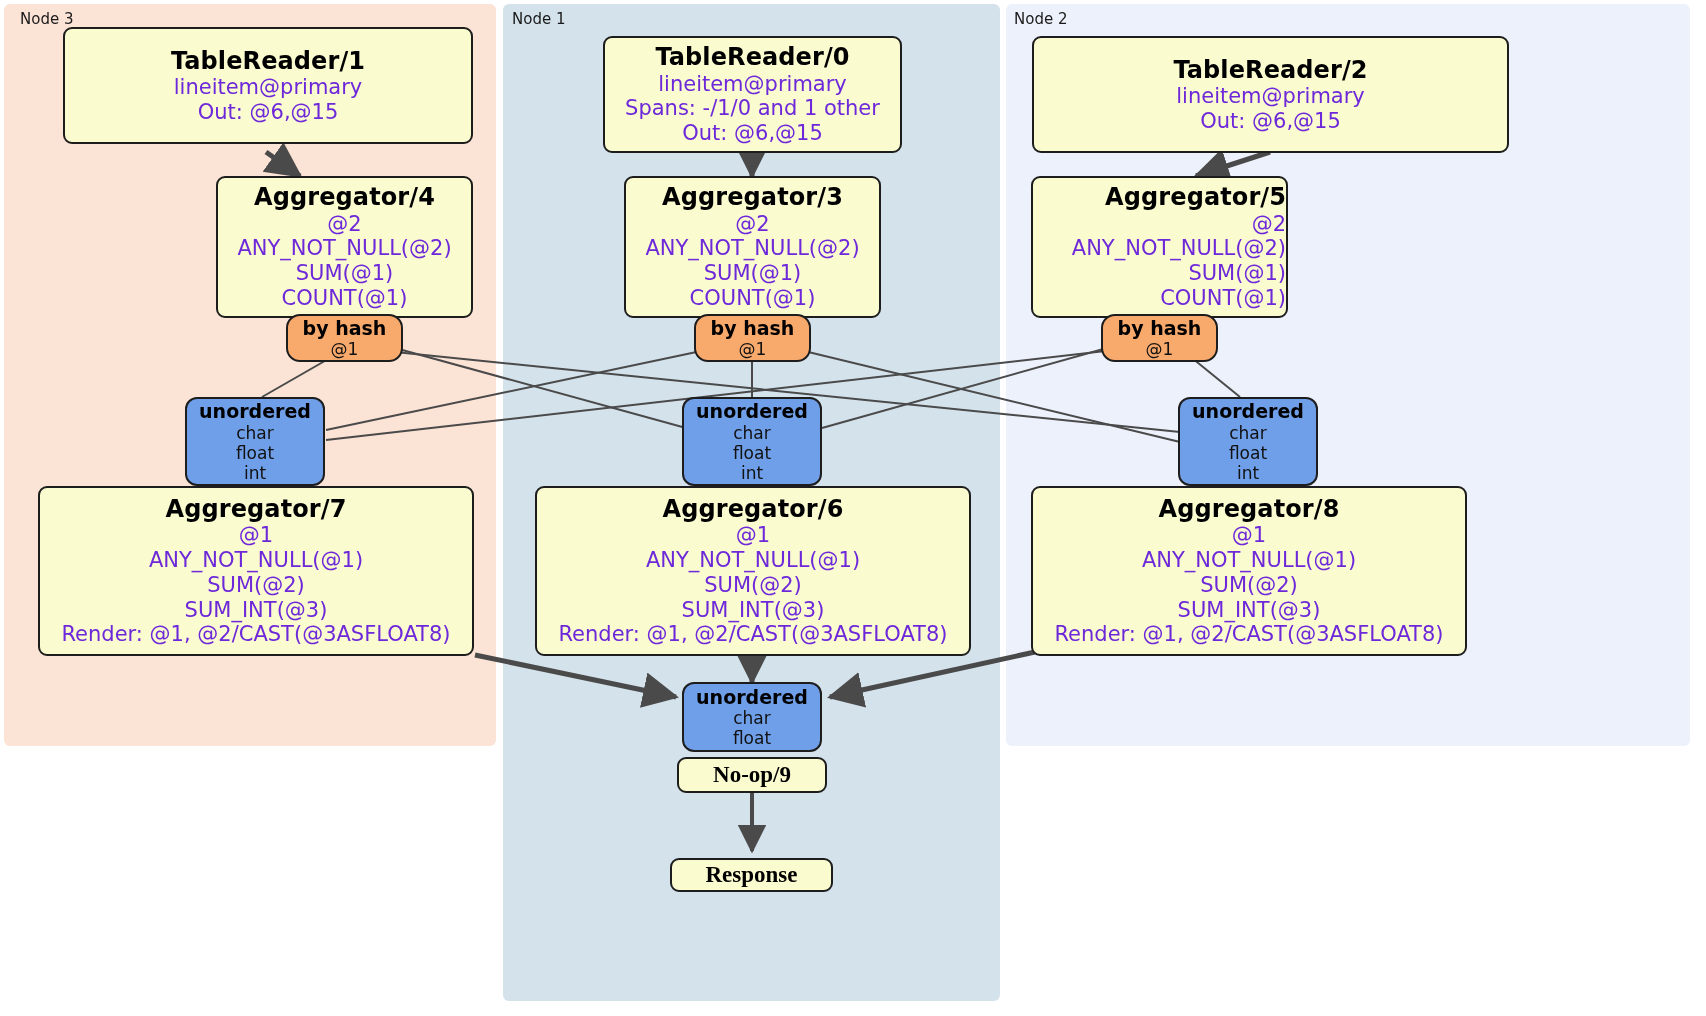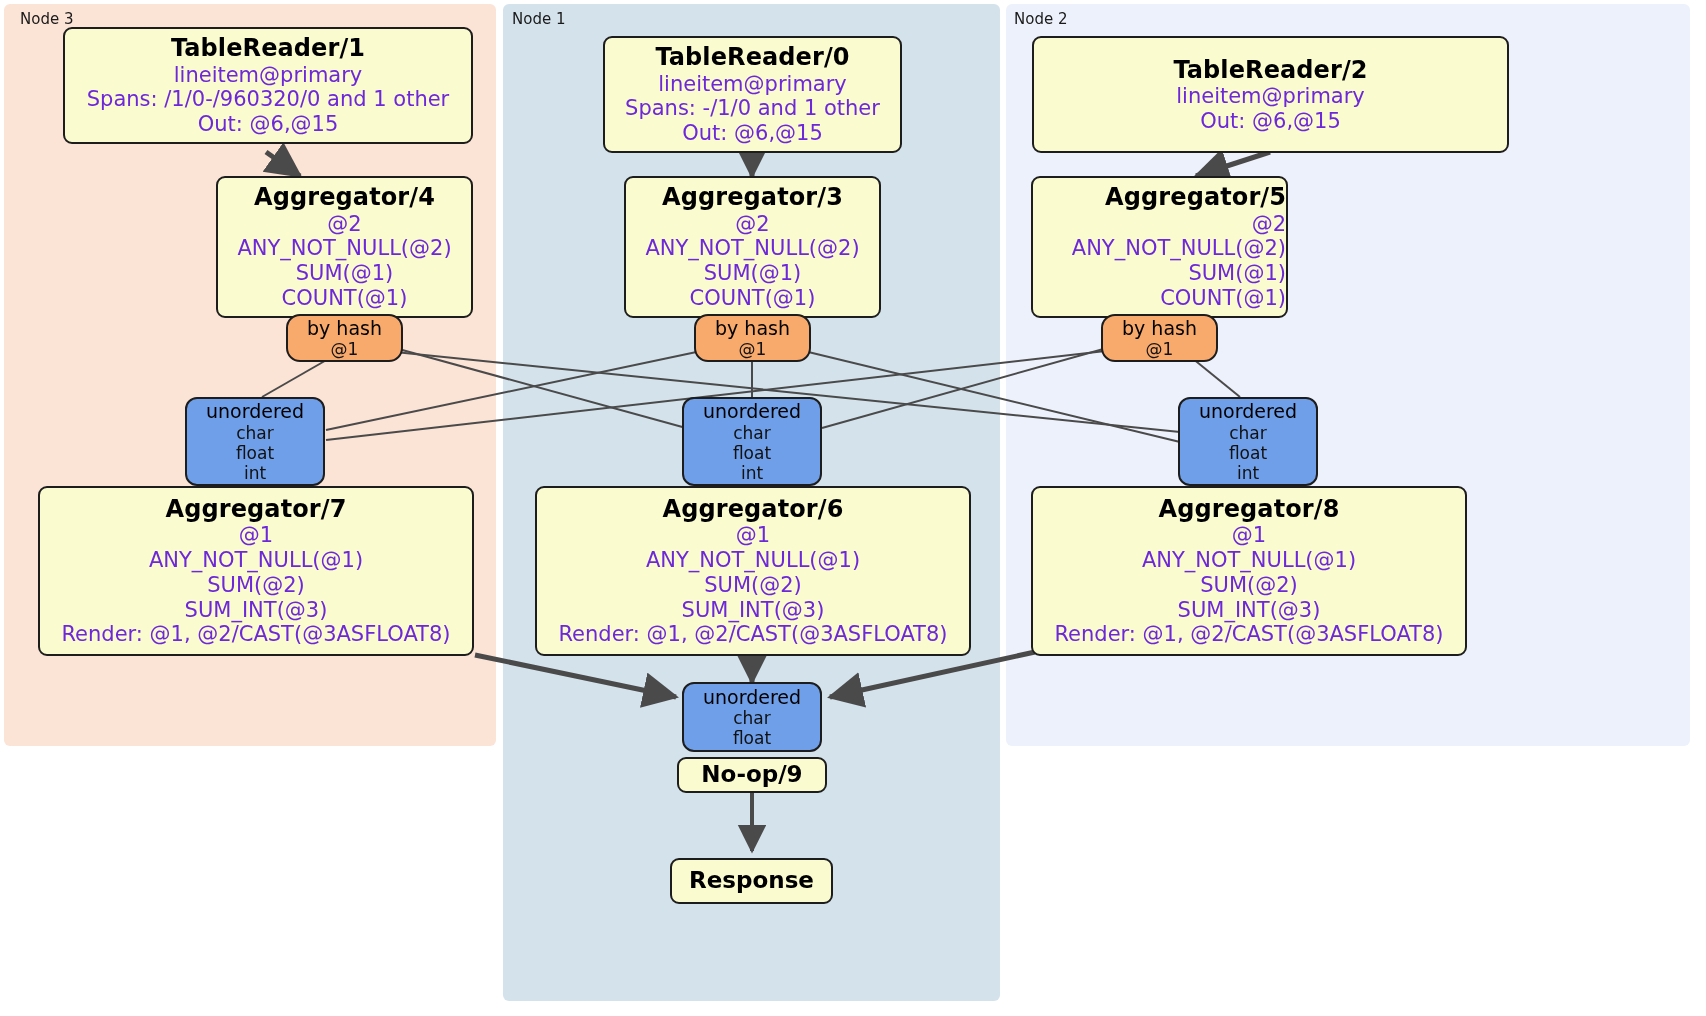--- a/index.html
+++ b/index.html
@@ -11,23 +11,23 @@
 
   .node{position:absolute;box-sizing:border-box;border:2px solid #1d1d1d;
         border-radius:9px;display:flex;flex-direction:column;align-items:center;
         justify-content:center;text-align:center;line-height:1.18;}
   .proc{background:#fbfbd0;}
   .router{background:#f8a96c;border-radius:14px;}
   .recv{background:#6f9fe8;border-radius:12px;}
 
   .n-title{font-weight:bold;font-size:24px;color:#000;letter-spacing:.1px;}
   .n-line{font-size:21px;color:#6d28d9;}
-  .r-title{font-weight:normal;font-size:19px;color:#000;}
+  .r-title{font-weight:bold;font-size:19px;color:#000;}
   .r-line{font-size:17px;color:#111;}
-  .small-title{font-weight:bold;font-size:23px;color:#000;}
+  .small-title{font-weight:bold;font-size:23px;color:#000;font-family:Liberation Serif, serif;}
 
   svg.edges{position:absolute;left:0;top:0;width:1706px;height:1016px;overflow:visible;}
 </style>
 </head>
 <body>
 
 <div id="stage">
 
   <div class="panel" style="left:4px;top:4px;width:492px;height:742px;background:#fbe3d6;"></div>
   <div class="panel" style="left:503px;top:4px;width:497px;height:997px;background:#d4e2ec;"></div>
@@ -66,21 +66,20 @@
     <path d="M475,655 L676,697" stroke="#4a4a4a" stroke-width="5" fill="none" marker-end="url(#arrowThick)"></path>
     <path d="M752,662 L752,682" stroke="#4a4a4a" stroke-width="5" fill="none" marker-end="url(#arrowThick)"></path>
     <path d="M1035,652 L830,697" stroke="#4a4a4a" stroke-width="5" fill="none" marker-end="url(#arrowThick)"></path>
 
     <path d="M752,790 L752,851" stroke="#4a4a4a" stroke-width="4" fill="none" marker-end="url(#arrowThick)"></path>
   </svg>
 
   <div class="node proc" style="left:63px;top:27px;width:410px;height:117px;">
     <div class="n-title">TableReader/1</div>
     <div class="n-line">lineitem@primary</div>
-    <div class="n-line">Spans: /1/0-/960320/0 and 1 other</div>
     <div class="n-line">Out: @6,@15</div>
   </div>
 
   <div class="node proc" style="left:603px;top:36px;width:299px;height:117px;">
     <div class="n-title">TableReader/0</div>
     <div class="n-line">lineitem@primary</div>
     <div class="n-line">Spans: -/1/0 and 1 other</div>
     <div class="n-line">Out: @6,@15</div>
   </div>
 
@@ -180,17 +179,17 @@
   <div class="node recv" style="left:682px;top:682px;width:140px;height:70px;">
     <div class="r-title">unordered</div>
     <div class="r-line">char</div>
     <div class="r-line">float</div>
   </div>
 
   <div class="node proc" style="left:677px;top:757px;width:150px;height:36px;">
     <div class="small-title">No-op/9</div>
   </div>
 
-  <div class="node proc" style="left:670px;top:858px;width:163px;height:46px;">
+  <div class="node proc" style="left:670px;top:858px;width:163px;height:34px;">
     <div class="small-title">Response</div>
   </div>
 
 </div>
 
 </body></html>

